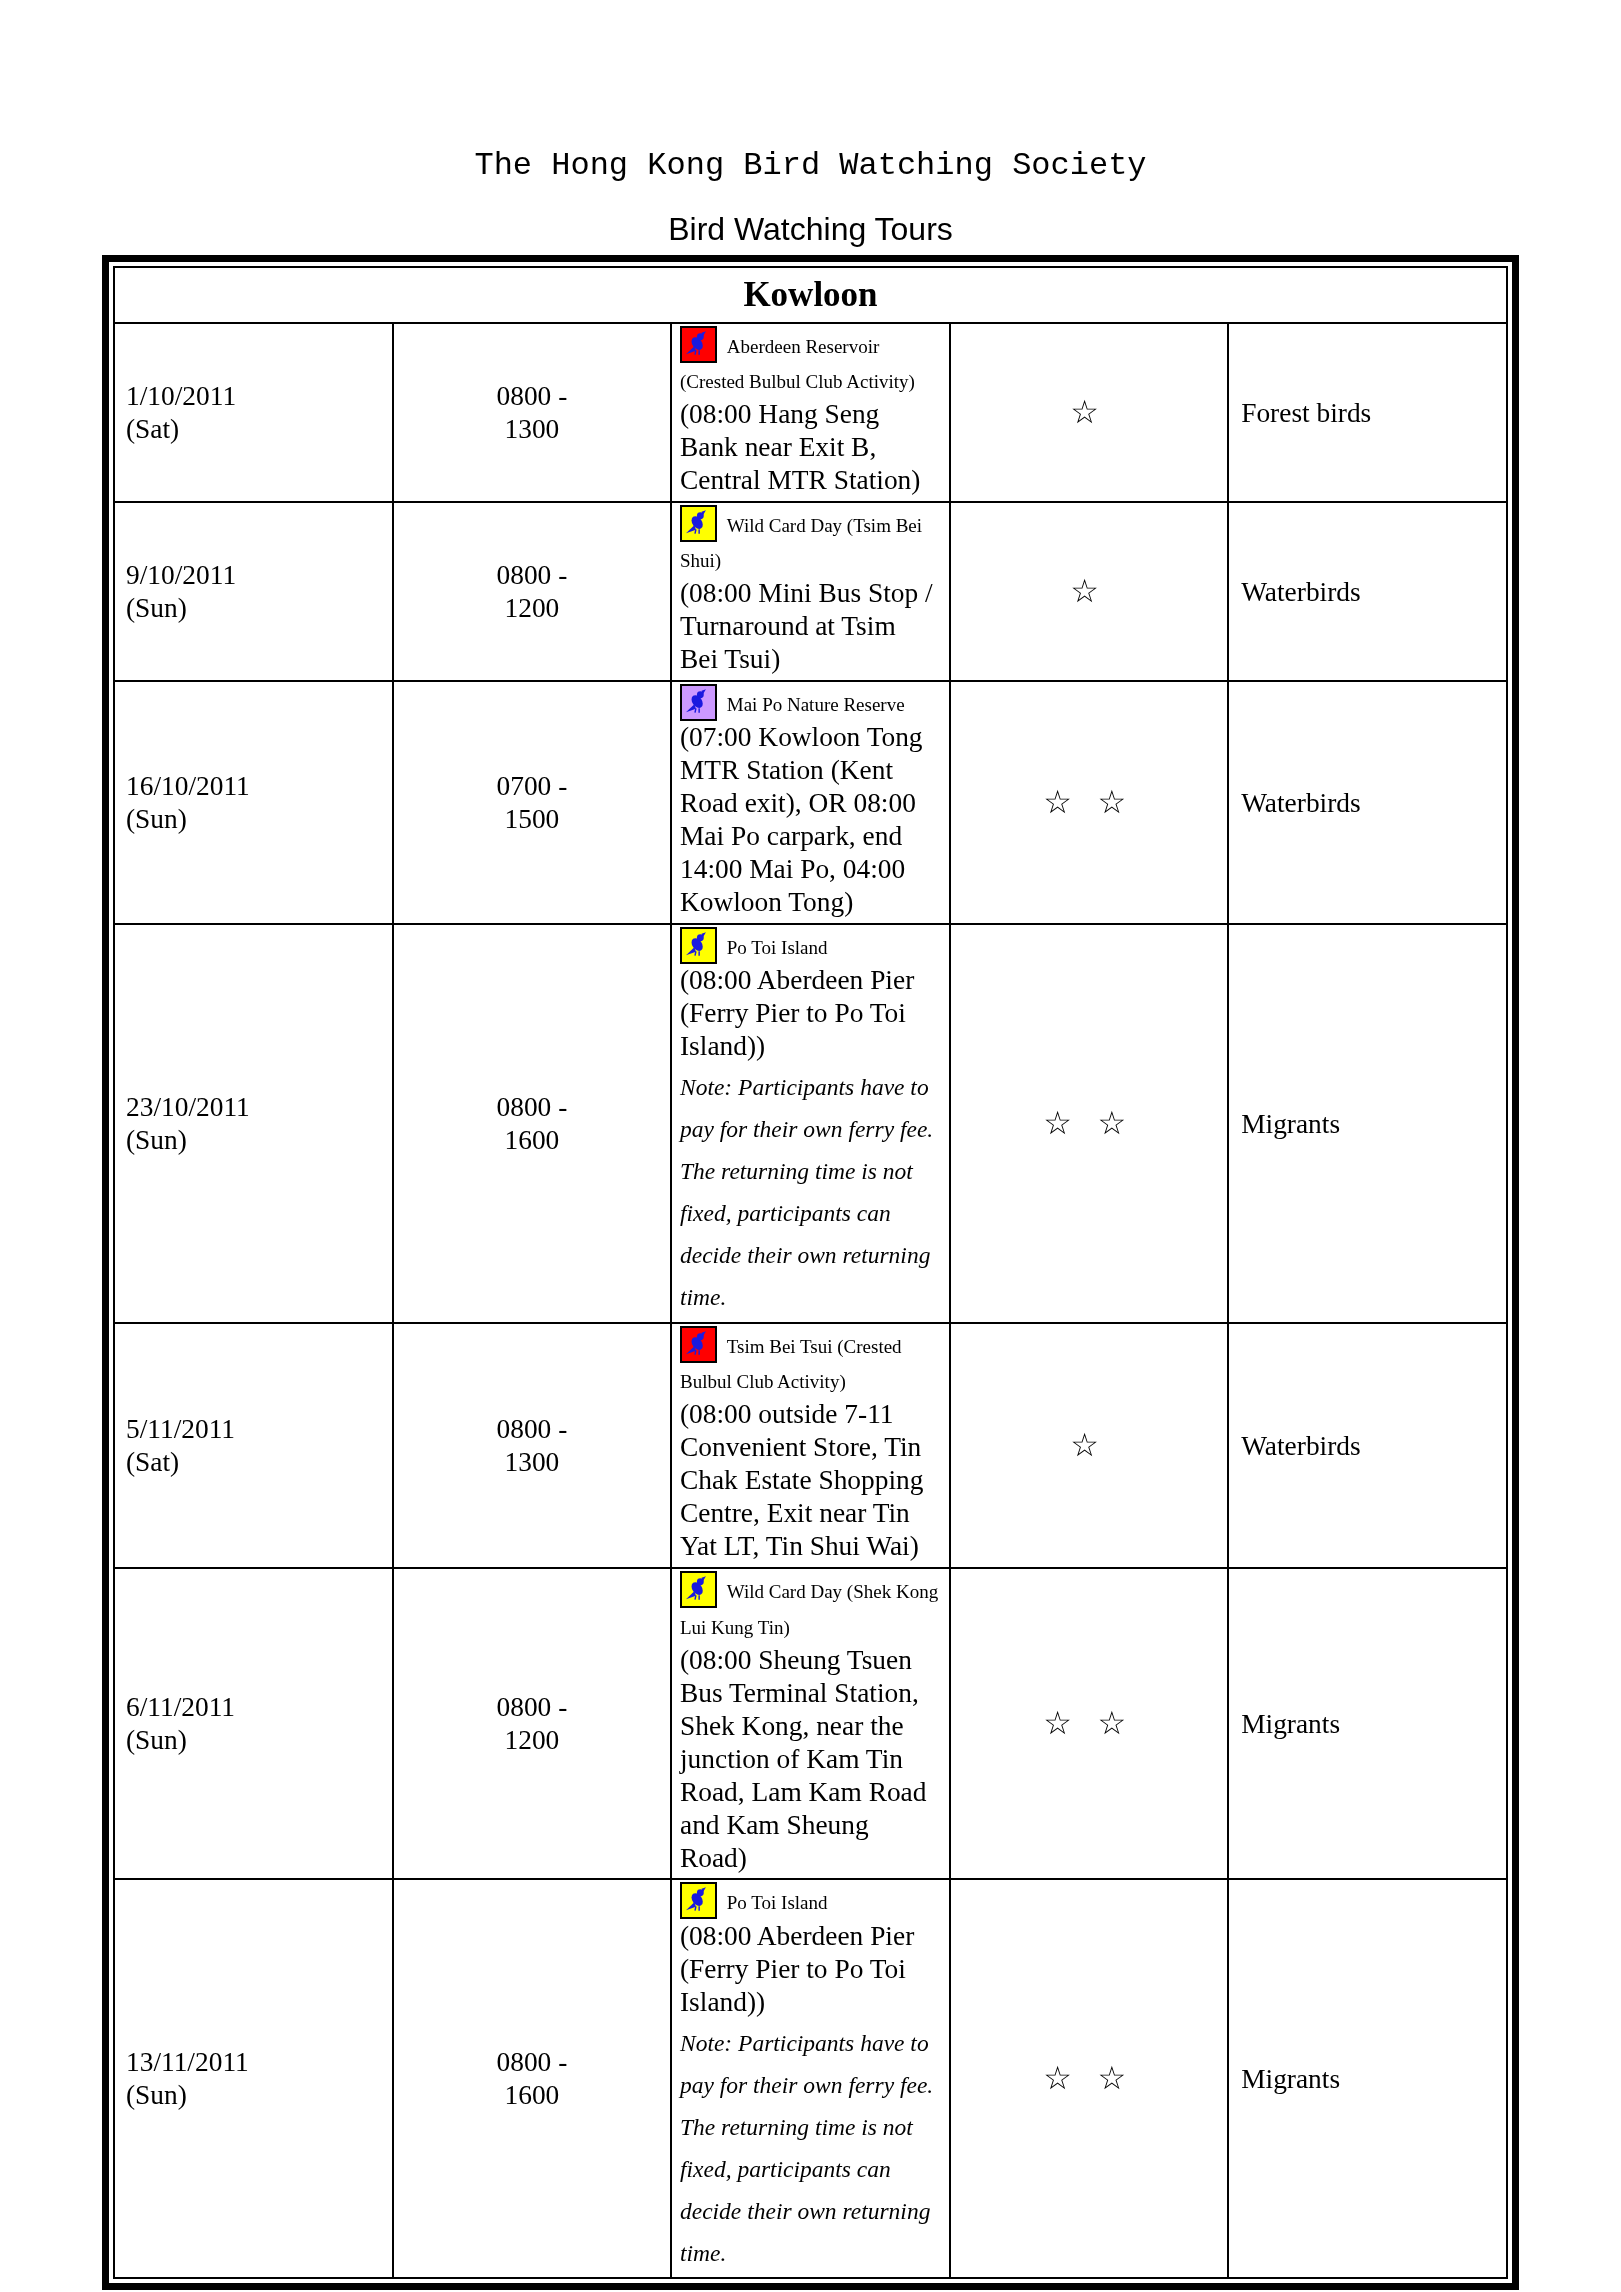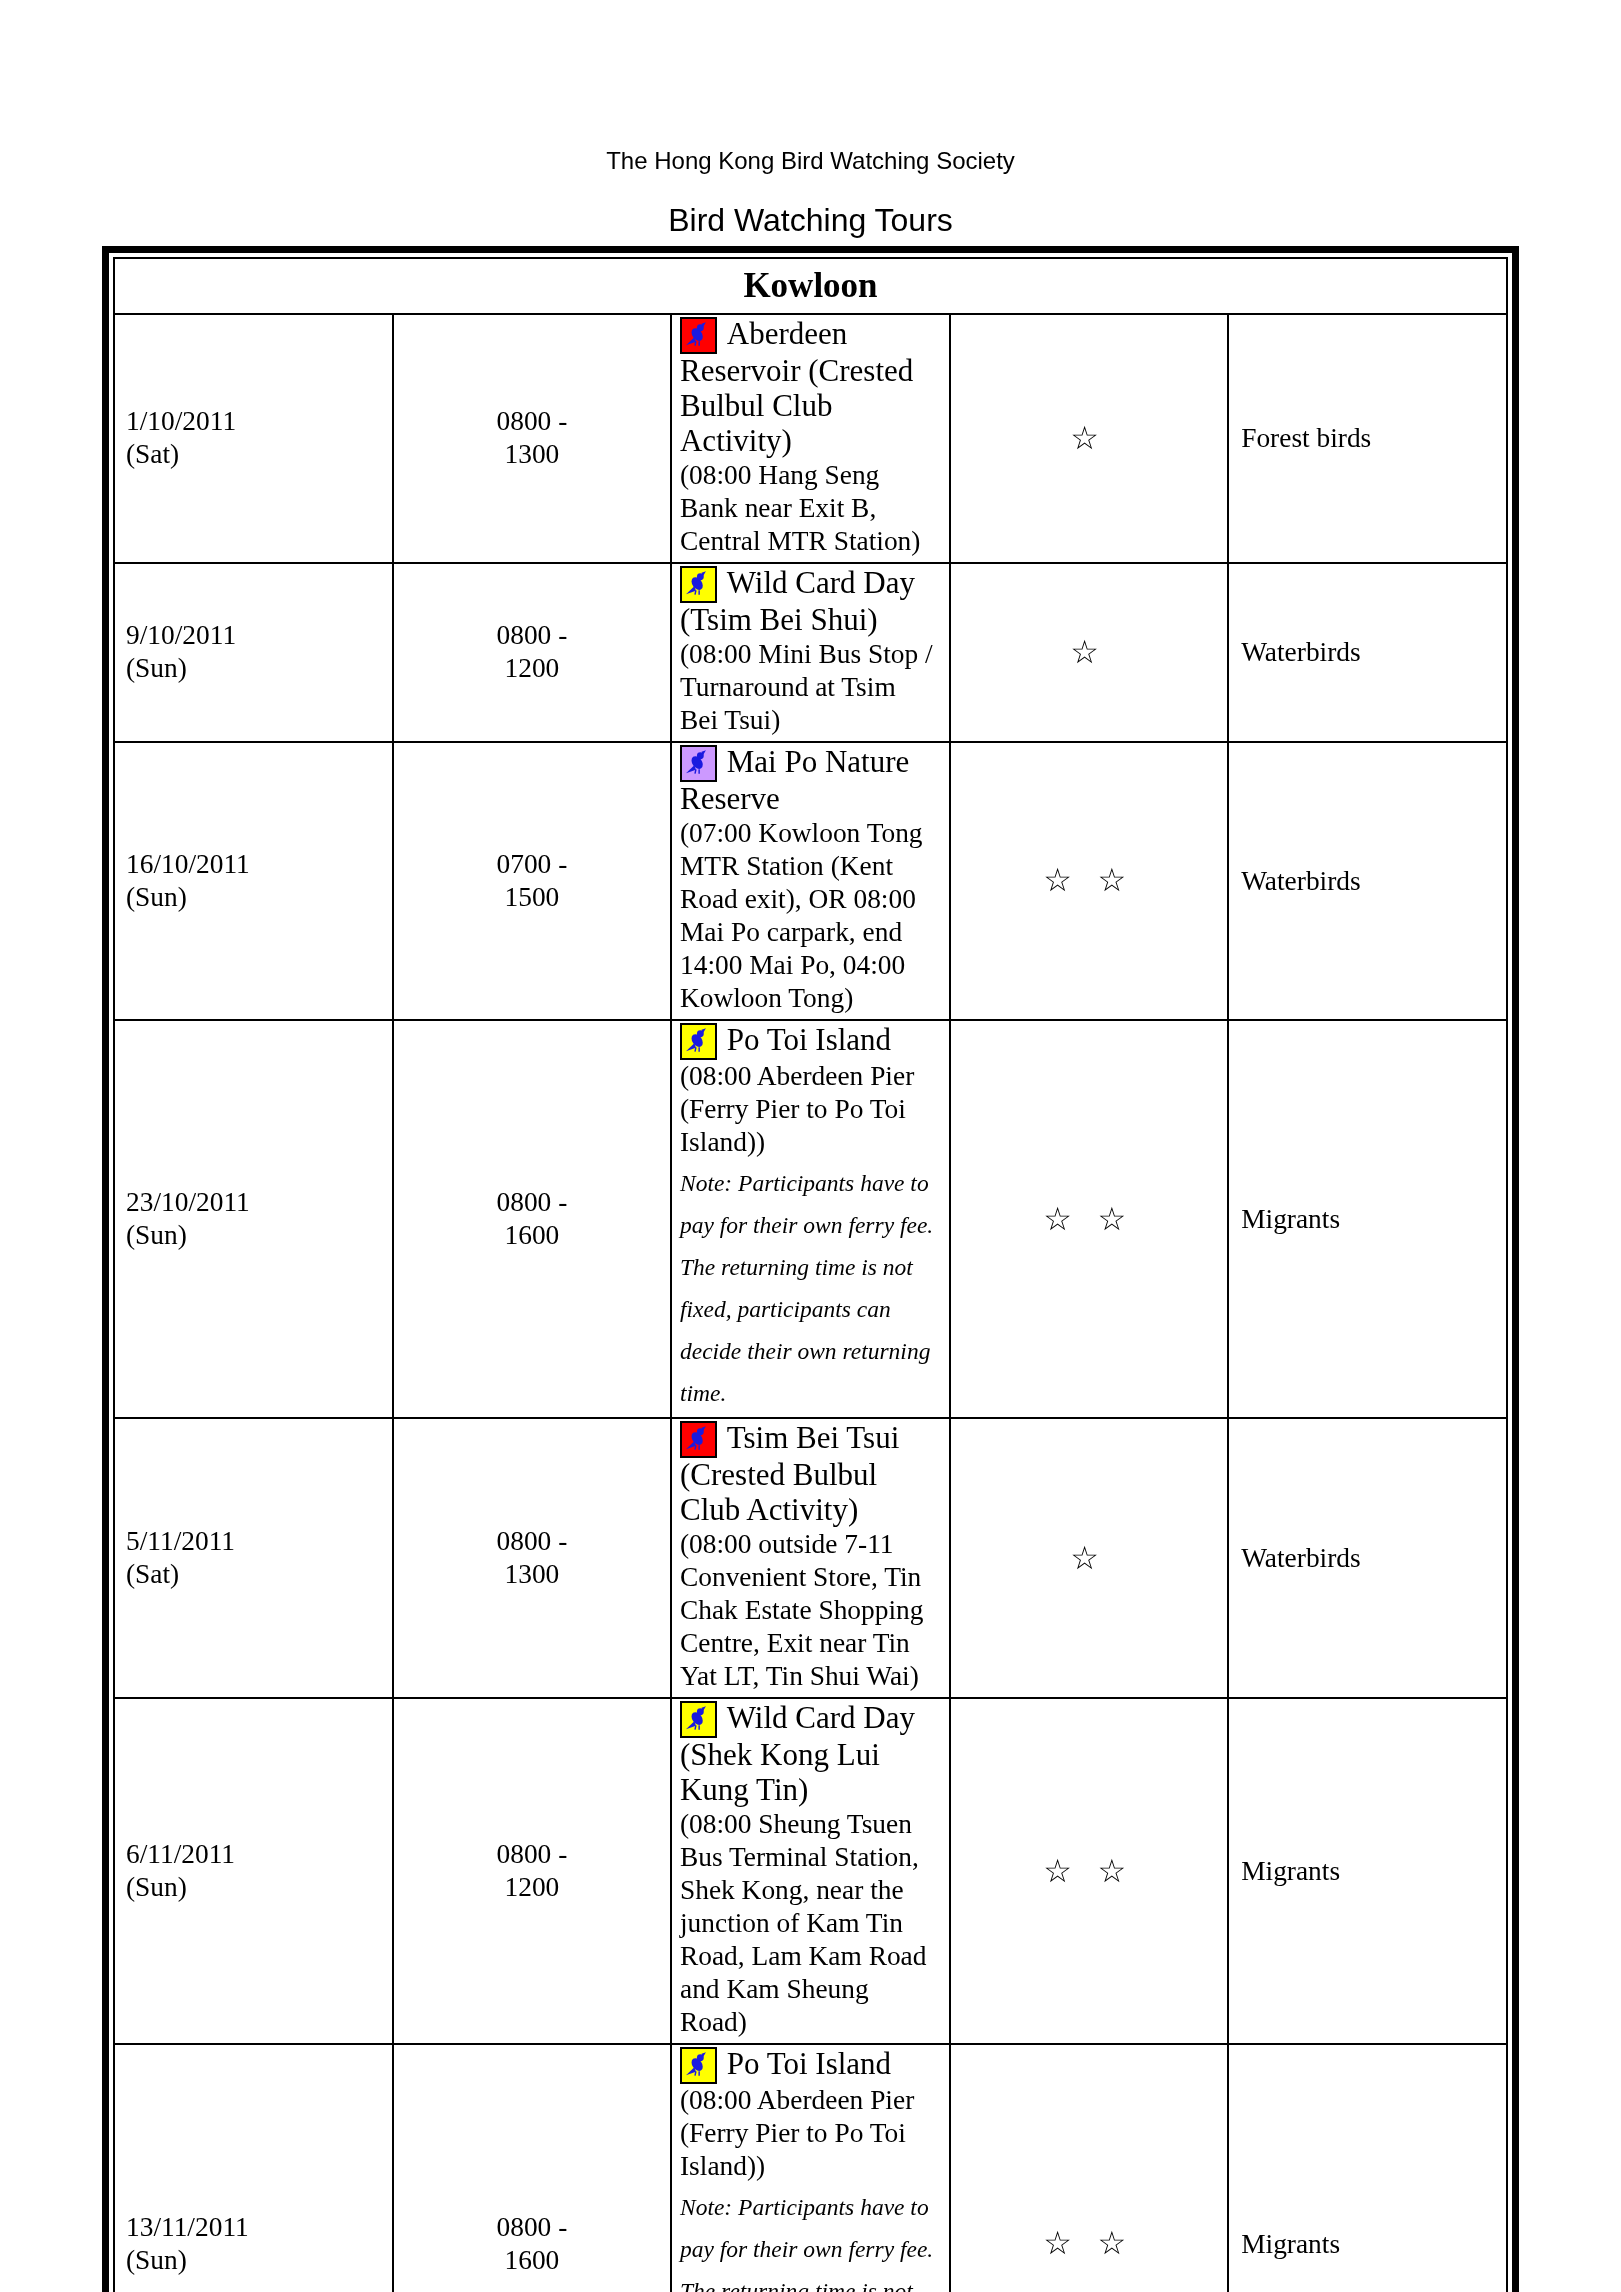--- a/index.html
+++ b/index.html
@@ -1,37 +1,37 @@
 <!DOCTYPE html>
 <html><head>
 <meta charset="utf-8">
 <style>
   html,body{margin:0;padding:0;background:#fff;}
   .page{position:relative;width:1621px;height:2293px;background:#ffffff;color:#000;
         font-family:"Liberation Serif",serif;overflow:hidden;}
   
   .titles{font-family:"Liberation Sans",sans-serif;text-align:center;}
-  .t1{padding-top:147px;font-size:24px;}
+  .t1{padding-top:147px;font-size:32px;font-family:Liberation Mono, monospace;}
   .t2{margin-top:27.4px;font-size:32px;}
   .tp{margin-top:39px;font-size:32px;}
   
   .table-outer{width:1395px;margin:6.9px auto 0;border:7.8px solid #000;padding:3.9px;box-sizing:content-box;}
   table.outings{border-collapse:collapse;width:100%;table-layout:fixed;}
   table.outings th,table.outings td{border:2.9px solid #000;}
   th.outings-title{font-size:35px;font-weight:bold;padding:6.9px 0;font-family:"Liberation Serif",serif;}
   td{font-size:27.4px;line-height:33px;vertical-align:middle;}
   .c-date{width:201px;padding-left:11px;}
   .c-time{width:116px;text-align:center;}
   .c-desc{width:720px;padding:2px 9.8px 3.9px 7.8px;vertical-align:middle;}
   .c-stars{width:145px;text-align:center;font-size:32px;letter-spacing:8.8px;}
   .c-type{width:203px;padding:2px 5.9px 2px 11.8px;line-height:32px;}
   .fee-icon{display:inline-block;width:33px;height:33px;border:2px solid #000;
             vertical-align:-9.8px;margin-right:9.8px;line-height:0;}
   .fee-icon svg{display:block;margin:2px;}
-  .t-title{font-size:31px;}
+  .t-title{font-size:19px;}
   .t-pickup{font-size:27.4px;line-height:33px;}
   .t-note{font-style:italic;font-size:23.5px;line-height:42px;padding-top:2.9px;}
 </style>
 </head>
 <body>
 
 <div class="page">
   <div class="titles">
     <div class="t1">The Hong Kong Bird Watching Society</div>
     <div class="t2">Bird Watching Tours</div>

